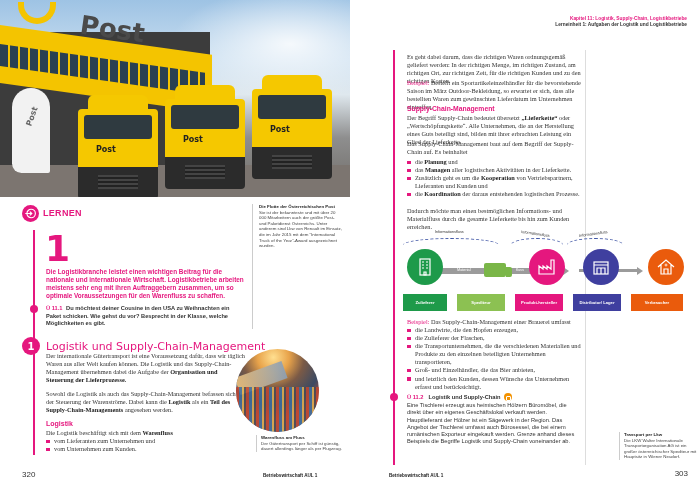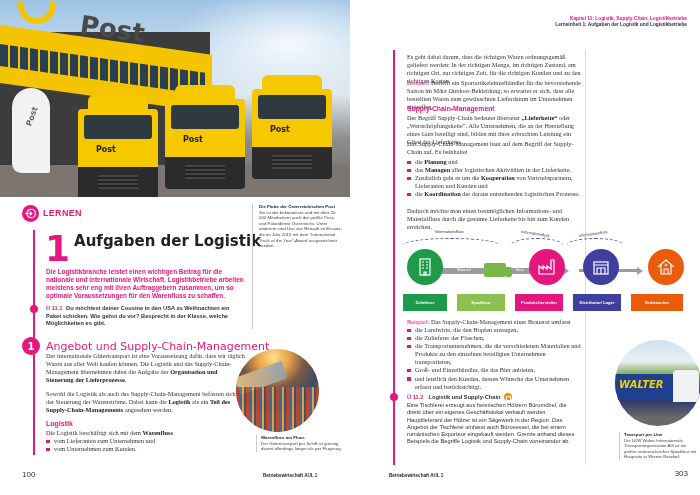--- a/index.html
+++ b/index.html
@@ -168,34 +168,33 @@
     </span>
     <span class="lernen-label">LERNEN</span>
   </div>
 
   <div id="left-rule"></div>
   <div class="rule-dot" style="top:305px;"></div>
 
   <div id="chapter-title">
     <span class="chapter-num">1</span>
     <div class="chapter-text">
-      <div>Aufgaben der Logistik</div>
     </div>
   </div>
 
   <div id="intro">Die Logistikbranche leistet einen wichtigen Beitrag für die nationale und internationale Wirtschaft. Logistikbetriebe arbeiten meistens sehr eng mit ihren Auftraggebern zusammen, um so optimale Voraussetzungen für den Warenfluss zu schaffen.</div>
 
   <div id="task1">
     <span class="task-num">Ü 11.1</span>
     <span>Du möchtest deiner Cousine in den USA zu Weihnachten ein Paket schicken. Wie gehst du vor? Besprecht in der Klasse, welche Möglichkeiten es gibt.</span>
   </div>
 
   <div id="section1">
     <span class="sec-badge">1</span>
-    <span class="sec-title">Angebot und Supply-Chain-Management</span>
+    <span class="sec-title">Logistik und Supply-Chain-Management</span>
   </div>
 
   <div id="lp-para1" class="body-text">
     <span>Der internationale Gütertransport ist eine Voraussetzung dafür, dass wir täglich Waren aus aller Welt kaufen können. Die Logistik und das Supply-Chain-Management übernehmen dabei die Aufgabe der </span><b>Organisation und Steuerung der Lieferprozesse.</b>
   </div>
 
   <div id="lp-para2" class="body-text">
     <span>Sowohl die Logistik als auch das Supply-Chain-Management befassen sich mit der Steuerung der Warenströme. Dabei kann die </span><b>Logistik</b><span> als ein </span><b>Teil des Supply-Chain-Managements</b><span> angesehen werden.</span>
   </div>
 
@@ -213,21 +212,21 @@
 
   <div id="ship-circle">
     <div class="river"></div>
     <div class="containers"></div>
   </div>
   <div id="caption-ship">
     <div class="cap-title">Warenfluss am Fluss</div>
     <div>Der Gütertransport per Schiff ist günstig, dauert allerdings länger als per Flugzeug.</div>
   </div>
 
-  <div id="lp-pagenum">100</div>
+  <div id="lp-pagenum">320</div>
   <div id="lp-footer">Betriebswirtschaft AUL 1</div>
 </div>
 
 <div id="right-page">
 
   <div id="rp-header">
     <div class="hdr-chapter">Kapitel 11: Logistik, Supply-Chain, Logistikbetriebe</div>
     <div class="hdr-unit">Lerneinheit 1: Aufgaben der Logistik und Logistikbetriebe</div>
   </div>
 
@@ -316,25 +315,20 @@
     <div class="bullet">und letztlich den Kunden, dessen Wünsche das Unternehmen erfasst und berücksichtigt.</div>
   </div>
 
   <div id="rp-task2" class="rp-text">
     <span class="task-num">Ü 11.2</span>
     <span>Logistik und Supply-Chain</span>
     <span class="task-badge"></span>
   </div>
   <div id="rp-task2-body" class="rp-text" style="width:175px;">Eine Tischlerei erzeugt aus heimischen Hölzern Büromöbel, die direkt über ein eigenes Geschäftslokal verkauft werden. Hauptlieferant der Hölzer ist ein Sägewerk in der Region. Das Angebot der Tischlerei umfasst auch Bürosessel, die bei einem rumänischen Exporteur eingekauft werden. Grenze anhand dieses Beispiels die Begriffe Logistik und Supply-Chain voneinander ab.</div>
 
-  <div id="truck-circle">
-    <div class="walter-trailer"></div>
-    <div class="walter-text">WALTER</div>
-    <div class="walter-cab"></div>
-  </div>
   <div id="caption-truck">
     <div class="cap-title">Transport per Lkw</div>
     <div>Die LKW Walter Internationale Transportorganisation AG ist ein großer österreichischer Spediteur mit Hauptsitz in Wiener Neudorf.</div>
   </div>
 
   <div id="rp-footer">Betriebswirtschaft AUL 1</div>
   <div id="rp-pagenum">303</div>
 </div>
 
 </body></html>

